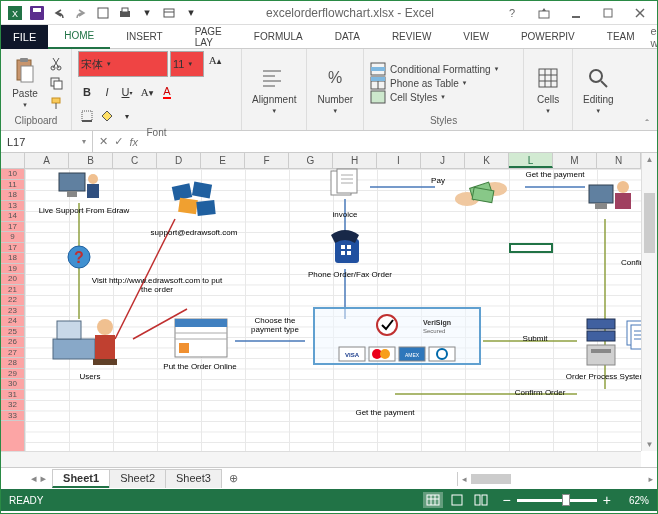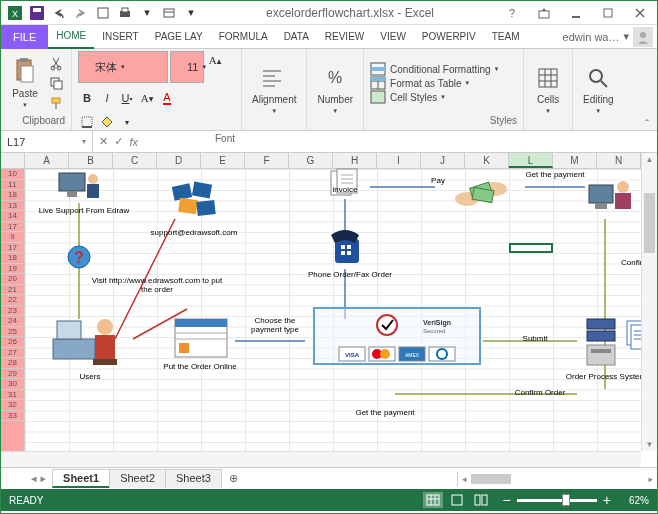--- a/index.html
+++ b/index.html
@@ -4,34 +4,34 @@
 <style>
 *{box-sizing:border-box;margin:0;padding:0;font-family:"Segoe UI",Tahoma,sans-serif}
 body{width:658px;height:514px;background:#fff;font-size:11px;color:#333;overflow:hidden;border:1px solid #2a8a45}
 .titlebar{height:24px;background:#fff;display:flex;align-items:center;padding:0 4px;border-bottom:1px solid #ddd}
 .qat{display:flex;gap:2px;align-items:center}
 .qat-btn{width:20px;height:20px;display:flex;align-items:center;justify-content:center;cursor:pointer}
 .title-center{flex:1;text-align:center;color:#666;font-size:12px}
 .win-controls{display:flex;gap:6px}
 .win-btn{width:26px;height:20px;display:flex;align-items:center;justify-content:center;cursor:pointer;color:#666}
 .tabrow{height:24px;background:#fff;display:flex;align-items:center;font-size:11px;border-bottom:1px solid #ccc}
-.file-tab{background:#8b5cf6;color:#fff;padding:4px 12px;height:24px;display:flex;align-items:center;cursor:pointer}
-.tab{padding:4px 8px;cursor:pointer;color:#444;text-transform:uppercase;font-size:10px;height:24px;display:flex;align-items:center}
+.file-tab{background:#0f172a;color:#fff;padding:4px 12px;height:24px;display:flex;align-items:center;cursor:pointer}
+.tab{padding:4px 16px;cursor:pointer;color:#444;text-transform:uppercase;font-size:10px;height:24px;display:flex;align-items:center}
 .tab.active{color:#217346;border-bottom:2px solid #217346;font-weight:500}
 .user-area{margin-left:auto;display:flex;align-items:center;gap:4px;padding-right:4px;color:#666}
 .avatar{width:20px;height:20px;background:#e0e0e0;display:flex;align-items:center;justify-content:center}
 .ribbon{height:82px;background:#f3f3f3;display:flex;border-bottom:1px solid #ccc}
 .rgroup{border-right:1px solid #ddd;padding:2px 6px;display:flex;flex-direction:column;height:100%}
 .rgroup-body{flex:1;display:flex;align-items:center;gap:4px}
-.rgroup-label{text-align:right;color:#666;font-size:10px;padding-bottom:2px}
+.rgroup-label{text-align:center;color:#666;font-size:10px;padding-bottom:2px}
 .bigbtn{display:flex;flex-direction:column;align-items:center;gap:2px;padding:2px 4px;cursor:pointer;font-size:10px;color:#444}
 .bigbtn .ic{width:28px;height:28px;display:flex;align-items:center;justify-content:center}
 .smbtn{width:18px;height:18px;display:flex;align-items:center;justify-content:center;cursor:pointer;font-size:11px;border:1px solid transparent}
 .font-row{display:flex;gap:2px;margin-bottom:2px}
-.font-sel{border:1px solid #aaa;background:#fca5a5;padding:1px 16px;font-size:11px;height:32px;display:flex;align-items:center;gap:4px}
+.font-sel{border:1px solid #aaa;background:#ef4444;padding:1px 2px;font-size:11px;height:26px;display:flex;align-items:center;gap:4px}
 .styles-body{display:flex;flex-direction:column;gap:0;font-size:10px}
 .styles-item{display:flex;align-items:center;gap:4px;cursor:pointer;color:#444}
 .collapse-btn{margin-left:auto;width:20px;text-align:center;cursor:pointer;color:#666;align-self:flex-end}
 .namebox-row{height:22px;background:#fff;display:flex;align-items:center;border-bottom:1px solid #ccc}
 .namebox{width:92px;border-right:1px solid #ccc;padding:2px 6px;font-size:11px;display:flex;align-items:center;justify-content:space-between;height:100%}
 .fx-area{display:flex;align-items:center;gap:6px;padding:0 6px;color:#777}
 .fx-btn{cursor:pointer}
 .grid-wrap{height:314px;position:relative;background:#fff;overflow:hidden}
 .colhdrs{position:absolute;top:0;left:24px;right:16px;height:16px;display:flex;background:#f0f0f0;border-bottom:1px solid #ccc}
 .colh{width:44px;border-right:1px solid #ccc;text-align:center;font-size:10px;color:#555;line-height:16px;cursor:pointer}
@@ -292,21 +292,21 @@
             <span>Conditional Formatting</span>
             <span style="font-size:7px">▾</span>
           </div>
         <div class="styles-item">
             <svg width="16" height="14">
               <rect x="1" y="1" width="14" height="12" fill="none" stroke="#555"></rect>
               <line x1="1" y1="5" x2="15" y2="5" stroke="#555"></line>
               <line x1="8" y1="1" x2="8" y2="13" stroke="#555"></line>
               <rect x="1" y="1" width="14" height="4" fill="#7fb8e0"></rect>
             </svg>
-            <span>Format as Table</span>
+            <span>Phone as Table</span>
             <span style="font-size:7px">▾</span>
           </div>
         <div class="styles-item">
             <svg width="16" height="14">
               <rect x="1" y="1" width="14" height="12" fill="#cde8cd" stroke="#555"></rect>
             </svg>
             <span>Cell Styles</span>
             <span style="font-size:7px">▾</span>
           </div>
       </div>
@@ -490,21 +490,21 @@
 
     <div class="shape-box" style="left:302px;top:0;width:34px;height:28px">
       <svg width="34" height="28">
           <rect x="4" y="2" width="20" height="24" fill="#fff" stroke="#888"></rect>
           <rect x="10" y="0" width="20" height="24" fill="#fff" stroke="#888"></rect>
           <line x1="14" y1="6" x2="26" y2="6" stroke="#aaa"></line>
           <line x1="14" y1="10" x2="26" y2="10" stroke="#aaa"></line>
           <line x1="14" y1="14" x2="26" y2="14" stroke="#aaa"></line>
         </svg>
     </div>
-    <div class="shape-label" style="left:300px;top:17px;width:40px">invoice</div>
+    <div class="shape-label" style="left:300px;top:42px;width:40px">invoice</div>
 
     <div class="shape-label" style="left:398px;top:8px;width:30px">Pay</div>
 
     <div class="shape-box" style="left:428px;top:6px;width:56px;height:36px">
       <svg width="56" height="36">
           <ellipse cx="14" cy="24" rx="12" ry="7" fill="#f0c8a0"></ellipse>
           <ellipse cx="42" cy="14" rx="12" ry="7" fill="#f0c8a0"></ellipse>
           <rect x="18" y="10" width="20" height="12" fill="#88c888" stroke="#408040" transform="rotate(-18 28 16)"></rect>
           <rect x="20" y="14" width="20" height="12" fill="#88c888" stroke="#408040" transform="rotate(10 30 20)"></rect>
         </svg>

